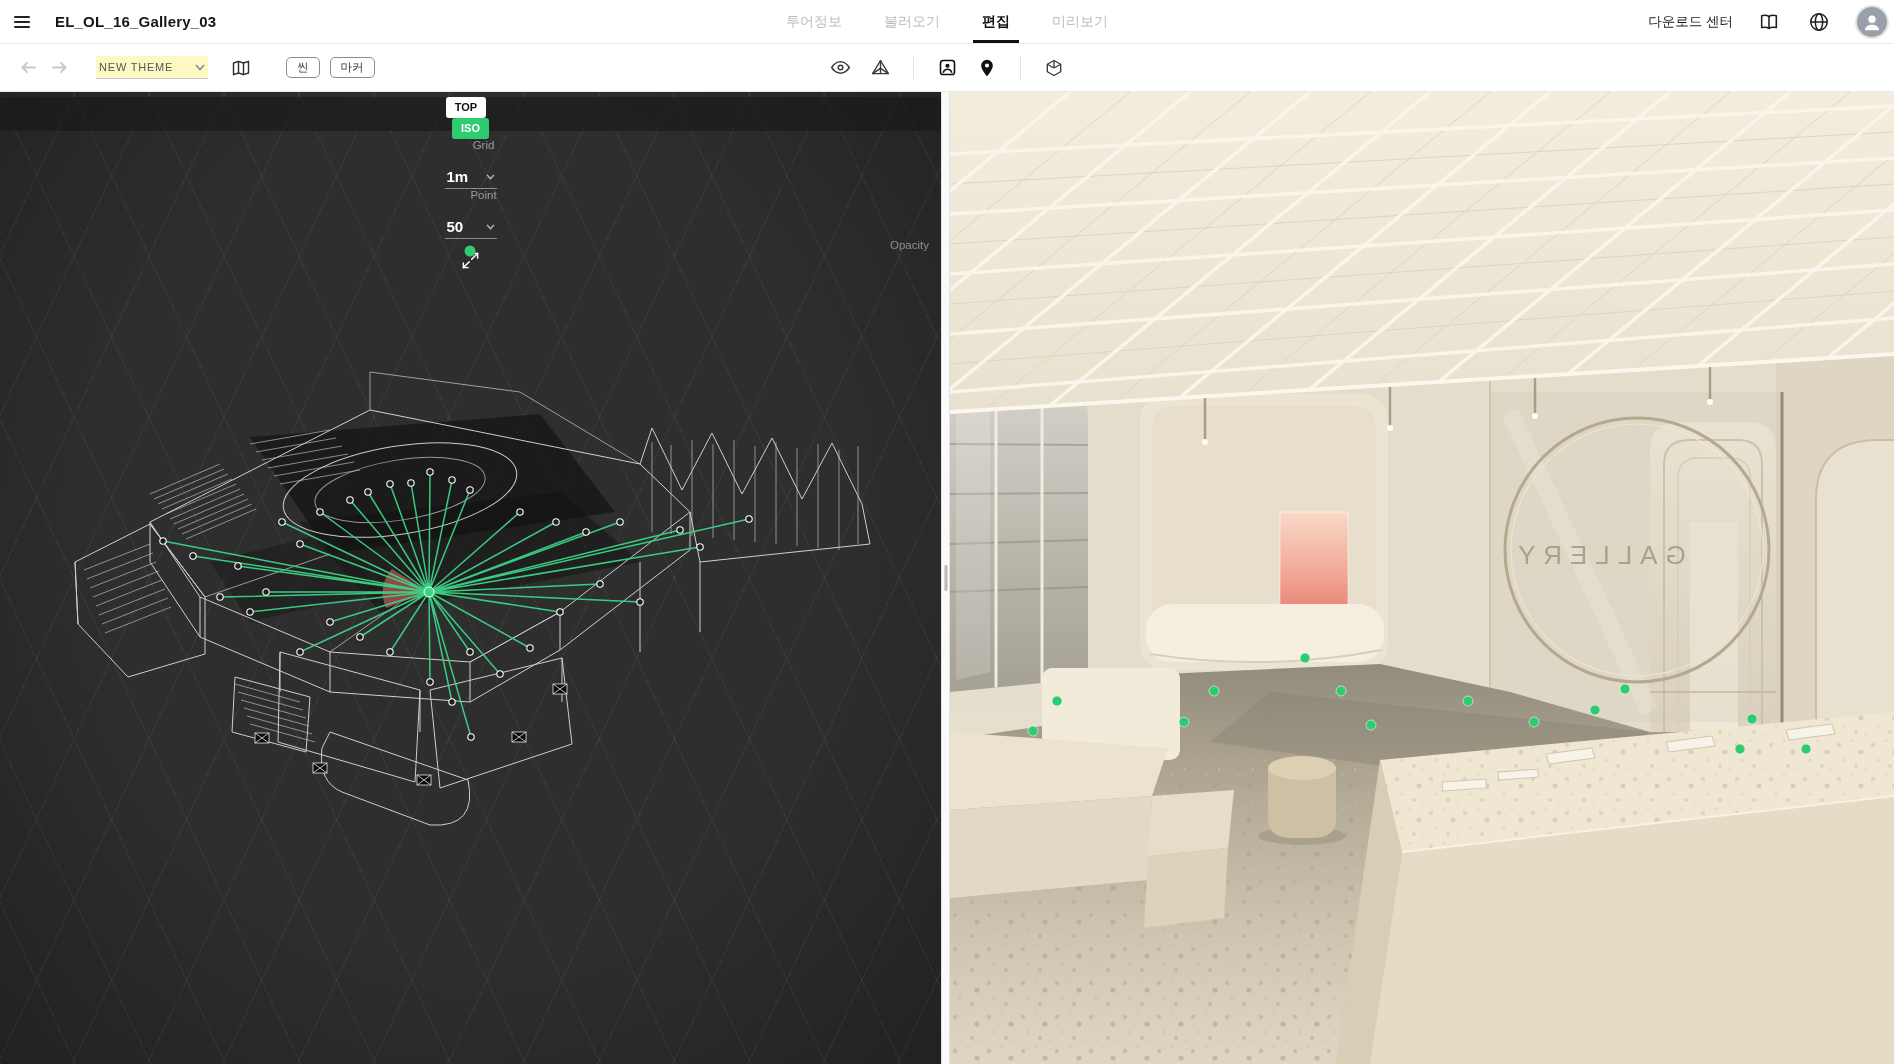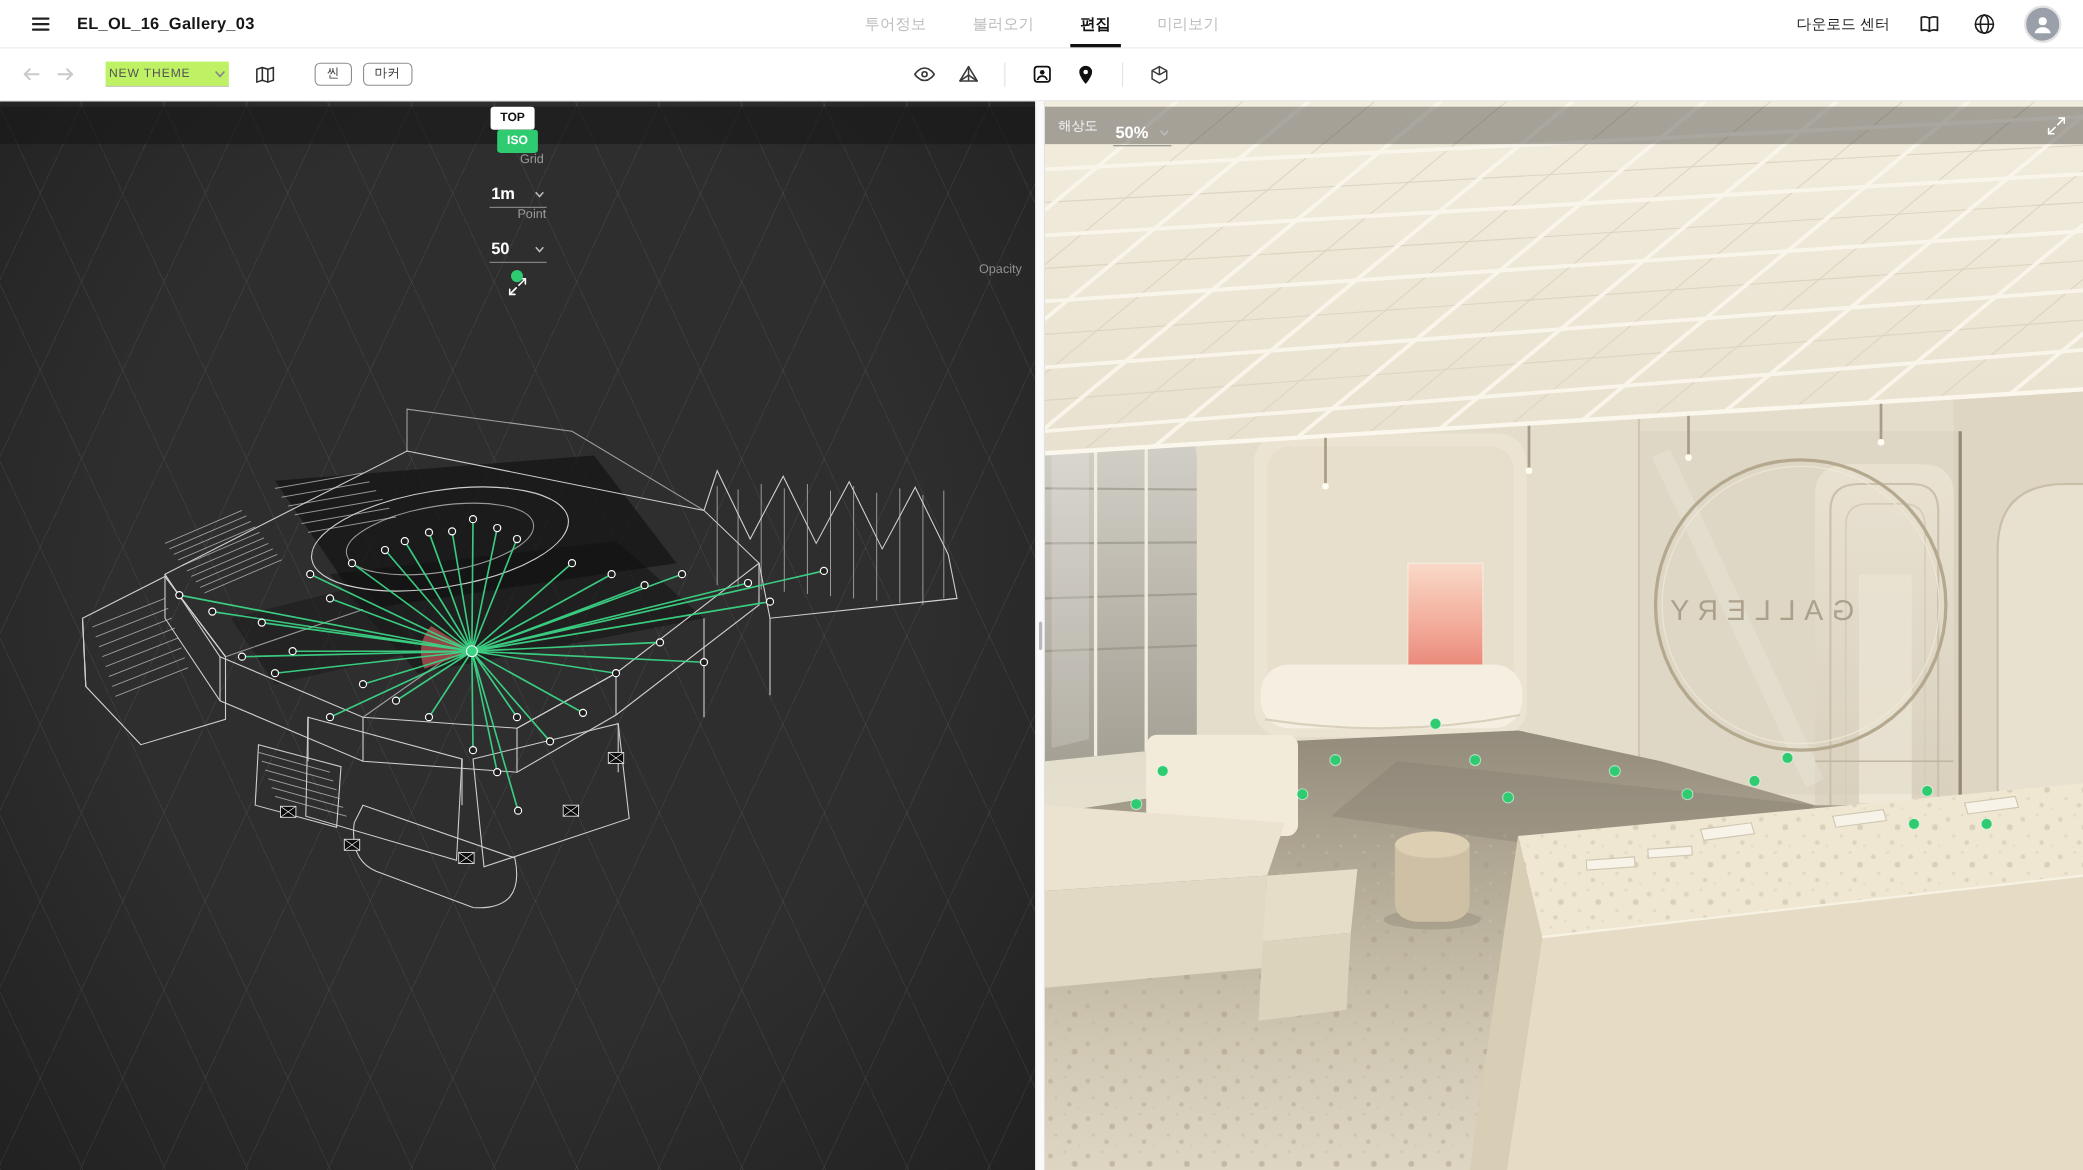--- a/index.html
+++ b/index.html
@@ -1,21 +1,21 @@
 <!DOCTYPE html>
 <html><head>
 <meta charset="utf-8">
 <style>
   * { margin:0; padding:0; box-sizing:border-box; }
   html,body { width:1894px; height:1064px; overflow:hidden; background:#fff;
               font-family:"Liberation Sans", sans-serif; }
 
   
   .header { height:44px; background:#fff; border-bottom:1px solid #ececec;
-            display:flex; align-items:center; padding:0 20px; position:relative; z-index:20; }
+            display:flex; align-items:center; padding:0 5px; position:relative; z-index:20; }
   .hamburger-btn { width:34px; height:34px; border:none; background:transparent; border-radius:50%;
                    display:flex; align-items:center; justify-content:center; cursor:pointer; color:#222; }
   .app-title { font-size:15px; font-weight:700; color:#161616; margin-left:16px; letter-spacing:.2px; }
   .header-tabs { position:absolute; left:50%; transform:translateX(-50%); height:100%; display:flex; gap:38px; }
   .tab { display:flex; align-items:center; font-size:14px; color:#bdbdbd; cursor:pointer; position:relative; padding:0 2px; }
   .tab.active { color:#111; font-weight:700; }
   .tab.active::after { content:""; position:absolute; left:-7px; right:-7px; bottom:0; height:3px; background:#111; }
   .header-right { margin-left:auto; display:flex; align-items:center; gap:22px;justify-content:flex-end; }
   .download-center { font-size:13.5px; color:#1d1d1d; cursor:pointer; }
   .hdr-icon-btn { width:28px; height:28px; border:none; background:transparent; color:#1d1d1d;
@@ -23,21 +23,21 @@
   .avatar { width:34px; height:34px; border-radius:50%; background:#99a0aa; border:2px solid #e3e3e3;
             display:flex; align-items:center; justify-content:center; cursor:pointer; overflow:hidden; }
 
   
   .toolbar { height:48px; background:#fff; border-bottom:1px solid #e9e9e9;
              display:flex; align-items:center; padding:0 14px; position:relative; z-index:19; }
   .nav-btn { width:30px; height:30px; border:none; background:transparent; color:#c9c9c9;
              display:flex; align-items:center; justify-content:center; cursor:pointer; }
   .theme-select { margin-left:22px; width:112px; display:flex; align-items:center; justify-content:space-between;
                   font-size:11px; letter-spacing:.8px; color:#555; border-bottom:1px solid #c6c6c6;
-                  padding:5px 3px; cursor:pointer; background:#bef264; }
+                  padding:5px 3px; cursor:pointer; background:#fef9c3; }
   .map-btn { margin-left:18px; width:30px; height:30px; border:none; background:transparent; color:#2e2e2e;
              display:flex; align-items:center; justify-content:center; cursor:pointer; }
   .chip-group { margin-left:30px; display:flex; gap:10px; }
   .chip { border:1px solid #8d8d8d; border-radius:5px; padding:4px 10px; font-size:11.5px; color:#333;
           background:#fff; cursor:pointer; line-height:1; }
   .center-tools { position:absolute; left:50%; transform:translateX(-50%); display:flex; align-items:center; gap:6px; }
   .tool-btn { width:34px; height:34px; border:none; background:transparent; color:#3a3a3a; border-radius:6px;
               display:flex; align-items:center; justify-content:center; cursor:pointer; }
   .tool-btn.dark { color:#101010; }
   .tool-sep { width:1px; height:22px; background:#e2e2e2; margin:0 10px; }
@@ -501,32 +501,14 @@
           <circle cx="518" cy="609" r="5"></circle>
           <circle cx="584" cy="630" r="5"></circle>
         <circle cx="645" cy="618" r="5"></circle>
           <circle cx="675" cy="597" r="5"></circle>
           <circle cx="790" cy="657" r="5"></circle>
         <circle cx="802" cy="627" r="5"></circle>
           <circle cx="856" cy="657" r="5"></circle>
       </g>
     </svg>
 
-    <div class="vp-bar right-bar">
-      <span class="res-label">해상도</span>
-      <div class="vp-select">
-        <span>50%</span>
-        <svg width="9" height="6" viewBox="0 0 10 7" fill="none" stroke="#bdbdbd" stroke-width="1.6">
-            <path d="M1 1 L5 5.5 L9 1"></path>
-          </svg>
-      </div>
-      <div class="right-spacer"></div>
-      <button class="fs-btn">
-        <svg width="19" height="19" viewBox="0 0 24 24" fill="none" stroke="currentColor" stroke-width="1.8" stroke-linecap="round" stroke-linejoin="round">
-          <path d="M15 3h6v6"></path>
-            <path d="M9 21H3v-6"></path>
-            <path d="M21 3l-7.5 7.5"></path>
-            <path d="M3 21l7.5-7.5"></path>
-        </svg>
-      </button>
-    </div>
   </section>
 </div>
 
 </body></html>

